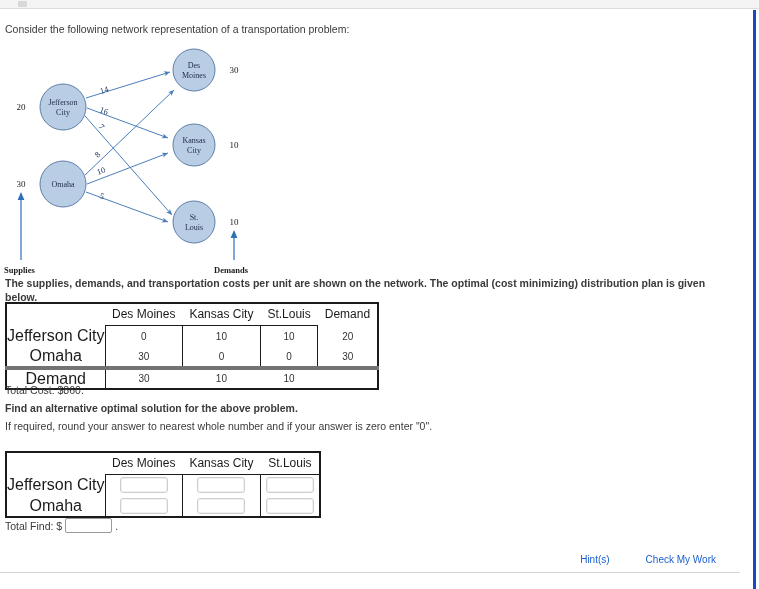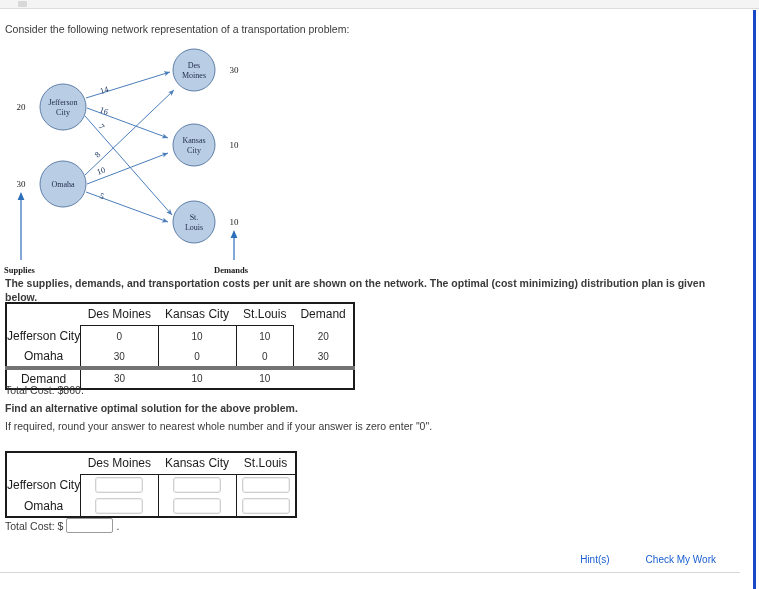--- a/index.html
+++ b/index.html
@@ -100,21 +100,21 @@
     color: #1b1b1b;
     font-size: 12px;
     padding: 3px 7px 4px 7px;
   }
   td.rowhead, th.rowhead {
     font-weight: bold;
     text-align: left;
     color: #1b1b1b;
     padding-left: 4px;
     padding-right: 8px;
-    font-size: 12px;
+    font-size: 16px;
   }
   #table-solution {
     position: absolute; left: 5px; top: 292px;
     border: 2px solid #1b1b1b;
   }
   #table-solution td.datacell {
     border-left: 1px solid #1b1b1b;
     border-right: 1px solid #1b1b1b;
     min-width: 54px;
   }
@@ -349,21 +349,21 @@
             <input class="ans" type="text" value="" style="">
           </td>
           <td class="inputcell">
             <input class="ans" type="text" value="" style="">
           </td>
         </tr>
       </tbody>
     </table>
 
     <div class="totalcost-row">
-      <span>Total Cost: $</span>
+      <span>Total Find: $</span>
       <input class="cost" type="text" value="" style="">
       <span>.</span>
     </div>
 
     <div class="footer-links">
       <a>Hint(s)</a>
       <a>Check My Work</a>
     </div>
 
     <div class="hr-bottom"></div>

